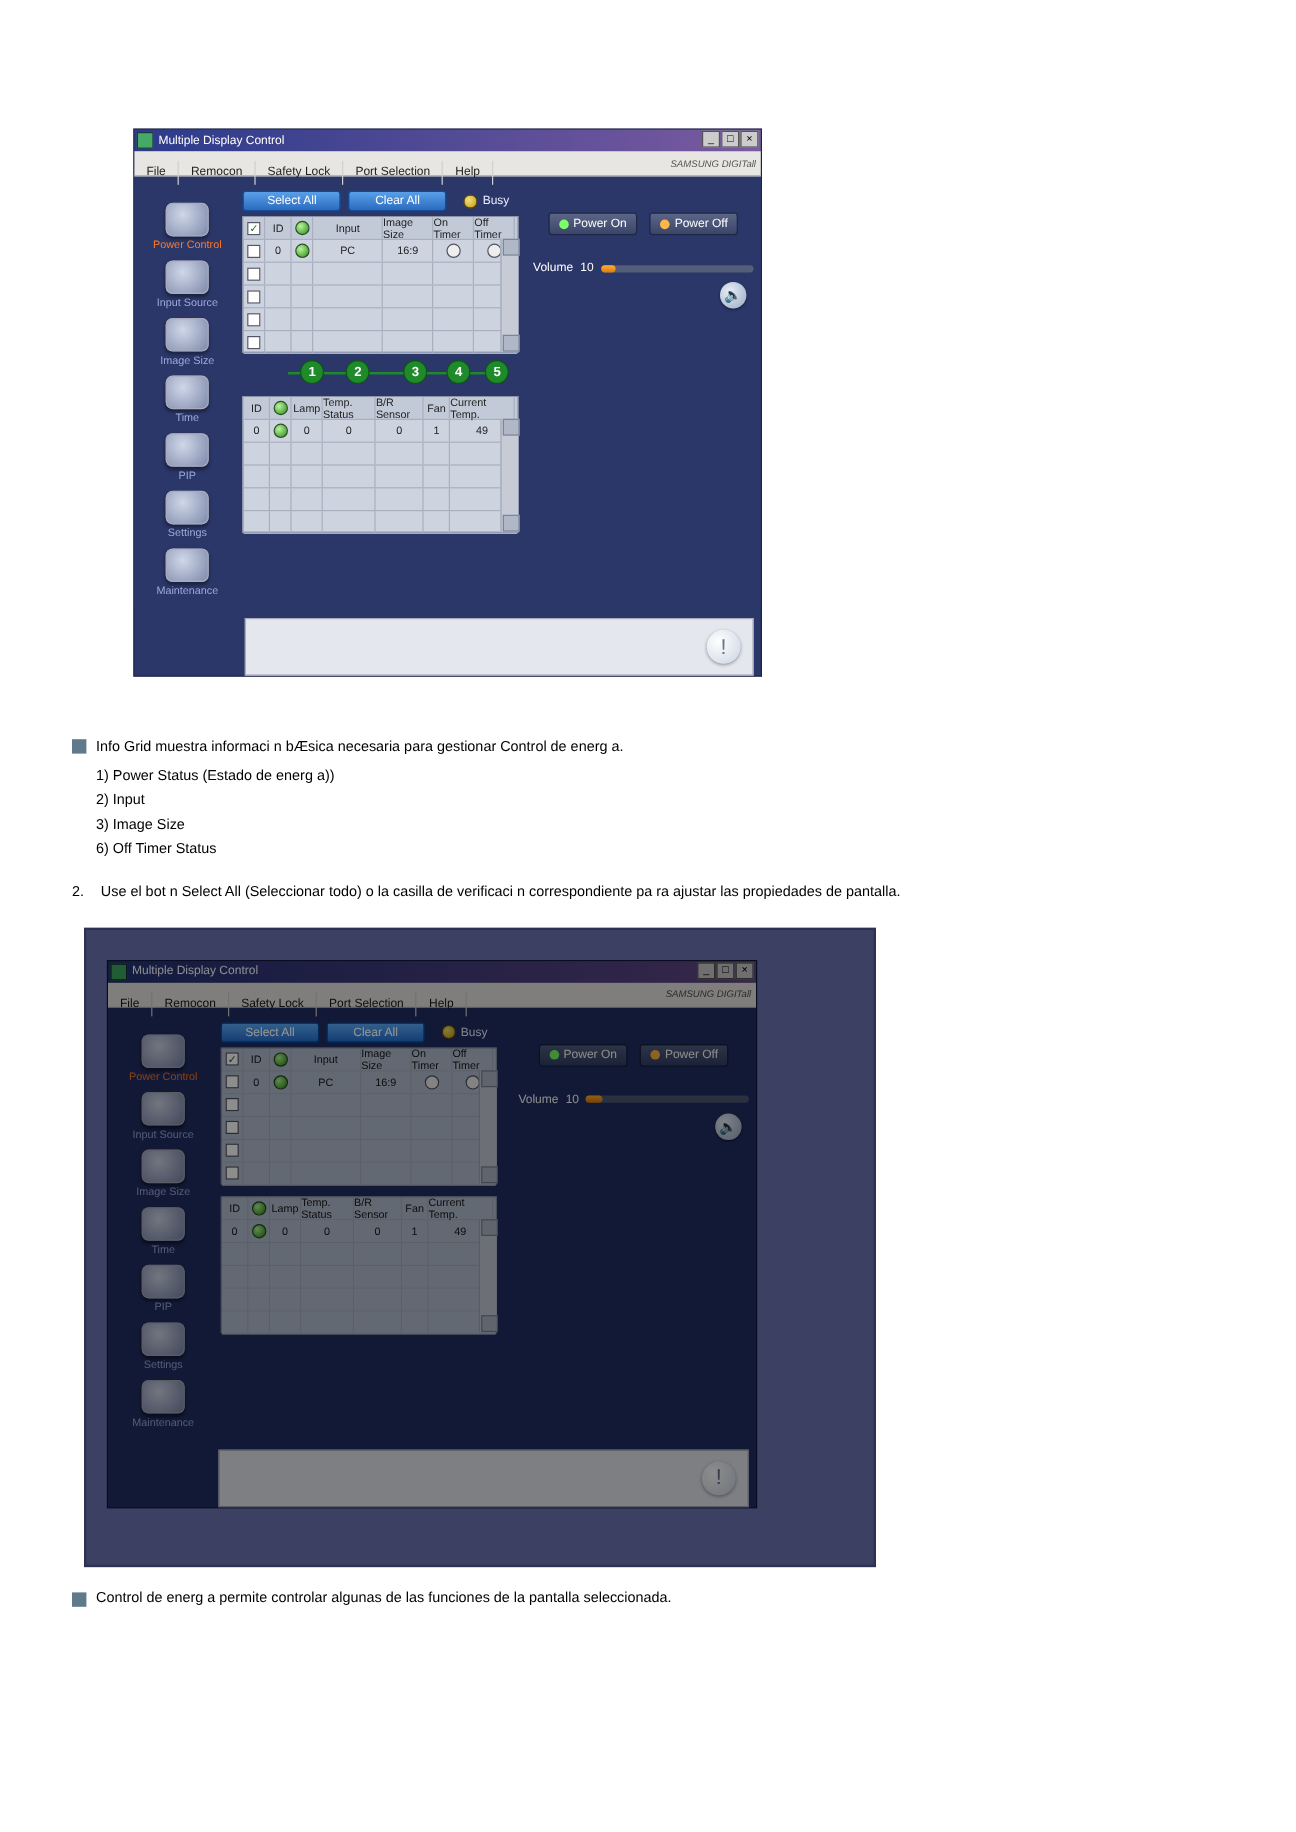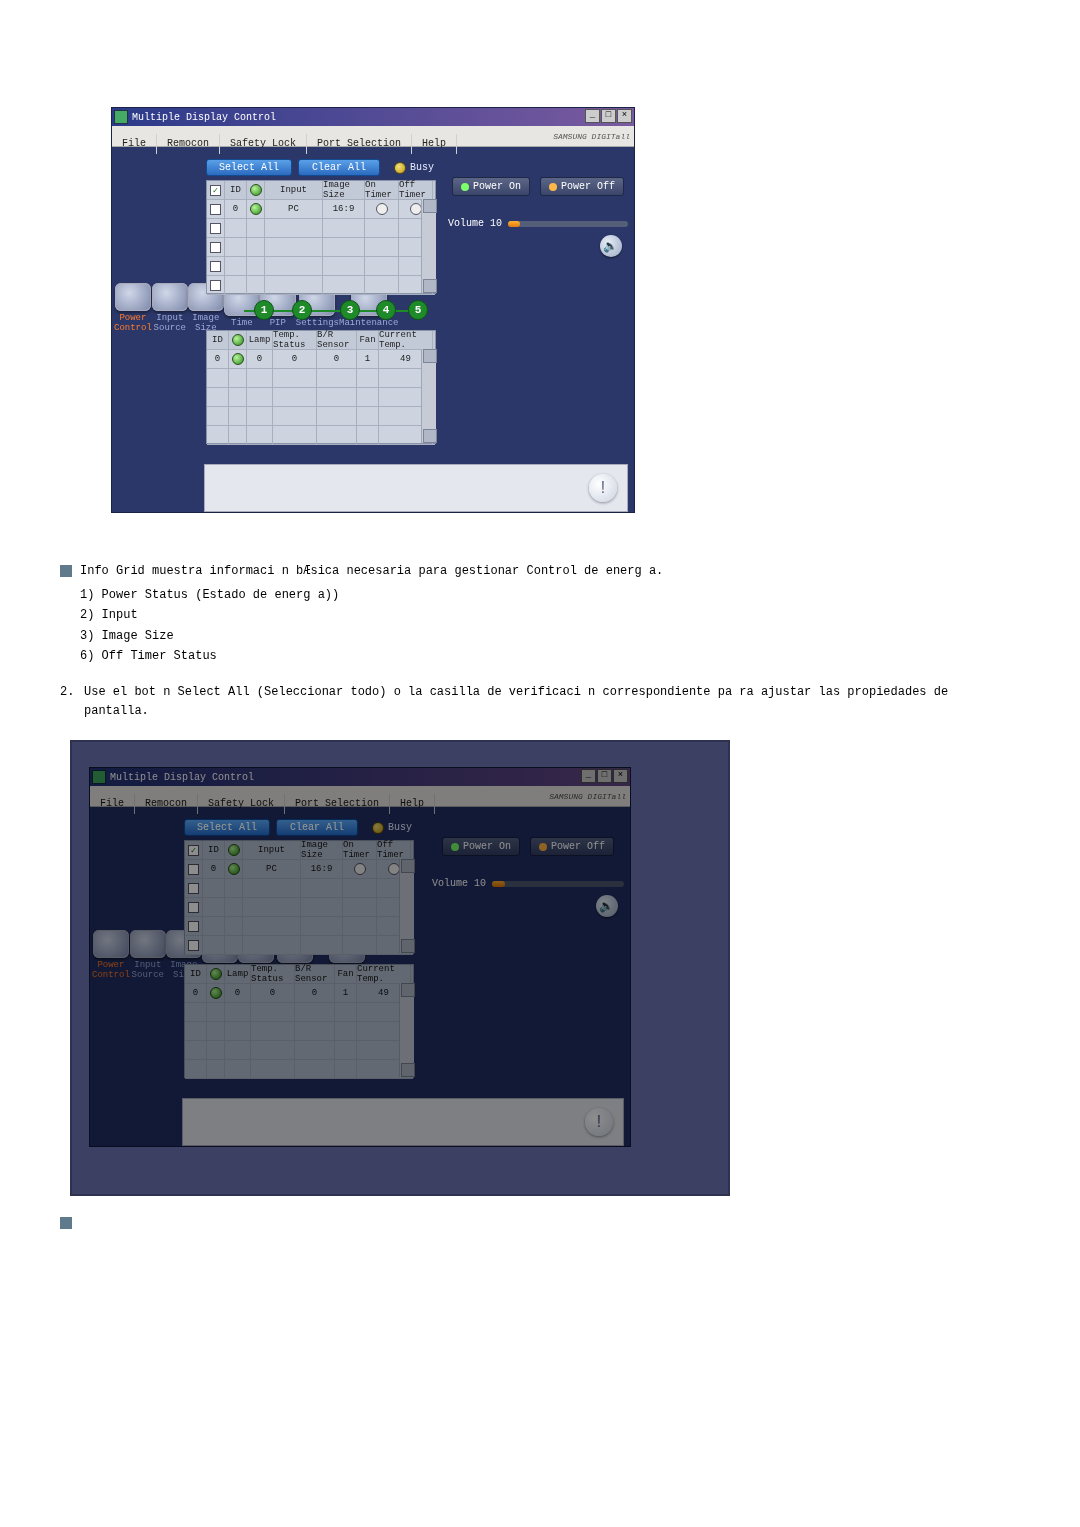--- a/index.html
+++ b/index.html
@@ -6,21 +6,20 @@
     margin: 0;
     padding: 0;
     background: #ffffff;
     font-family: Verdana, Arial, sans-serif;
     font-size: 12px;
     color: #000;
     width: 1080px;
   }
   .page {
     padding: 108px 60px 40px 60px;
-    font-family: Liberation Mono, monospace;
   }
   
   .app-window {
     width: 522px;
     margin-left: 52px;
     background: #2a3768;
     box-shadow: 0 0 0 1px #1a2245;
   }
   .titlebar {
     height: 18px;
@@ -81,21 +80,21 @@
   .app-body {
     background: #2a3768;
     display: flex;
     padding: 0;
   }
   
   .sidebar {
     width: 88px;
     padding: 18px 2px 6px 2px;
     display: flex;
-    flex-direction: row;
+    flex-direction: column;
     align-items: center;
     gap: 0;
     color: #9ea9d8;
     font-size: 9px;
   }
   .sb-item {
     width: 80px;
     text-align: center;
     padding-bottom: 4px;
   }
@@ -788,15 +787,16 @@
         </div>
         <div class="status-strip">
             <span class="alert">!</span>
           </div>
       </div>
     </div>
   </div>
 
   <div class="final-line">
     <div class="sq-bullet"></div>
+    <div>Control de energ a permite controlar algunas de las funciones de la pantalla seleccionada.</div>
   </div>
 
 </div>
 
 </body></html>

